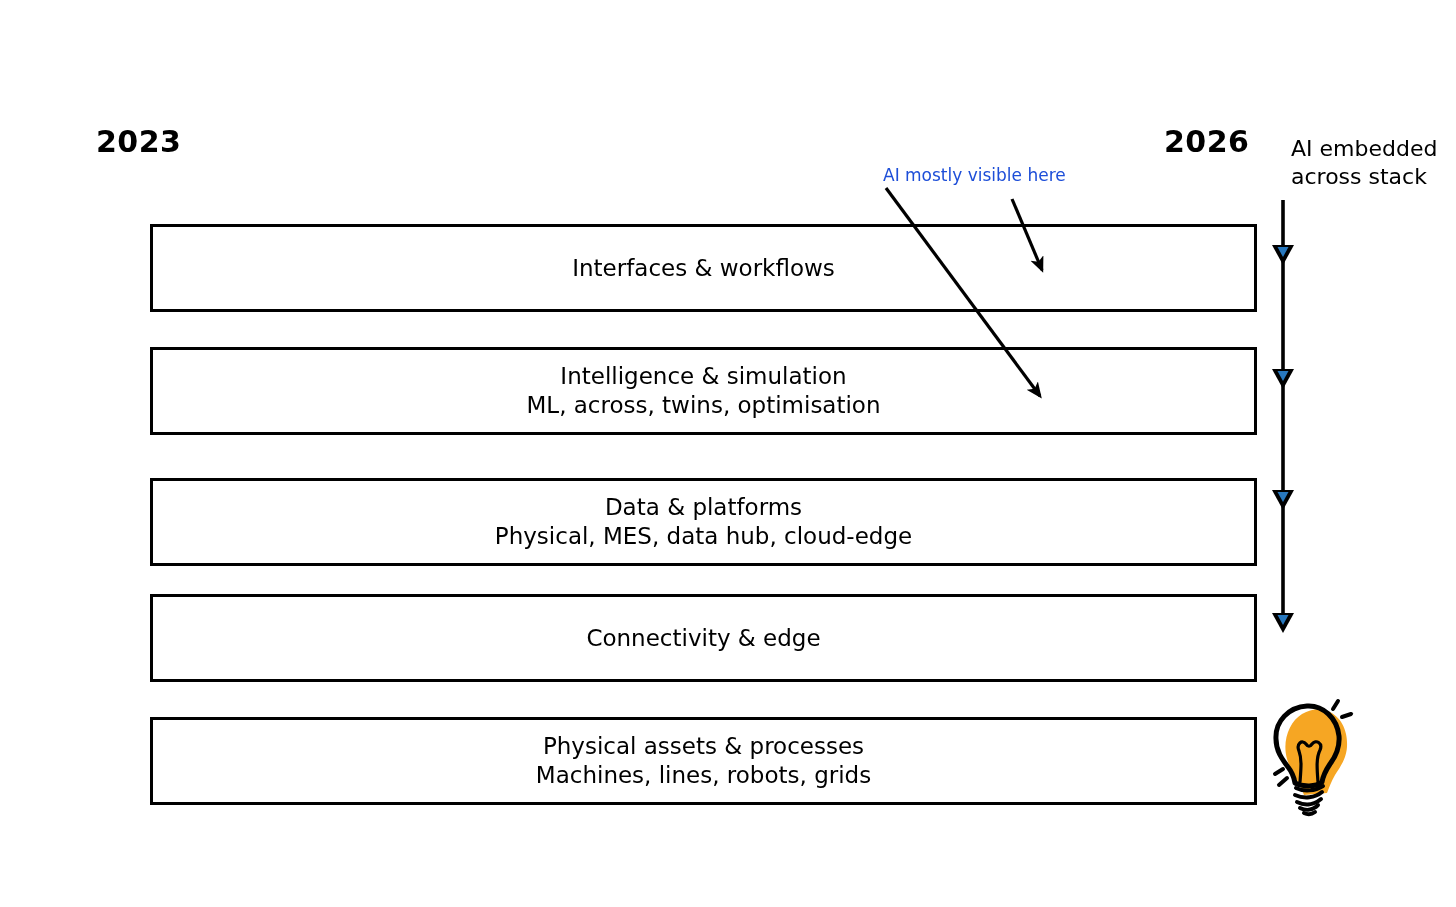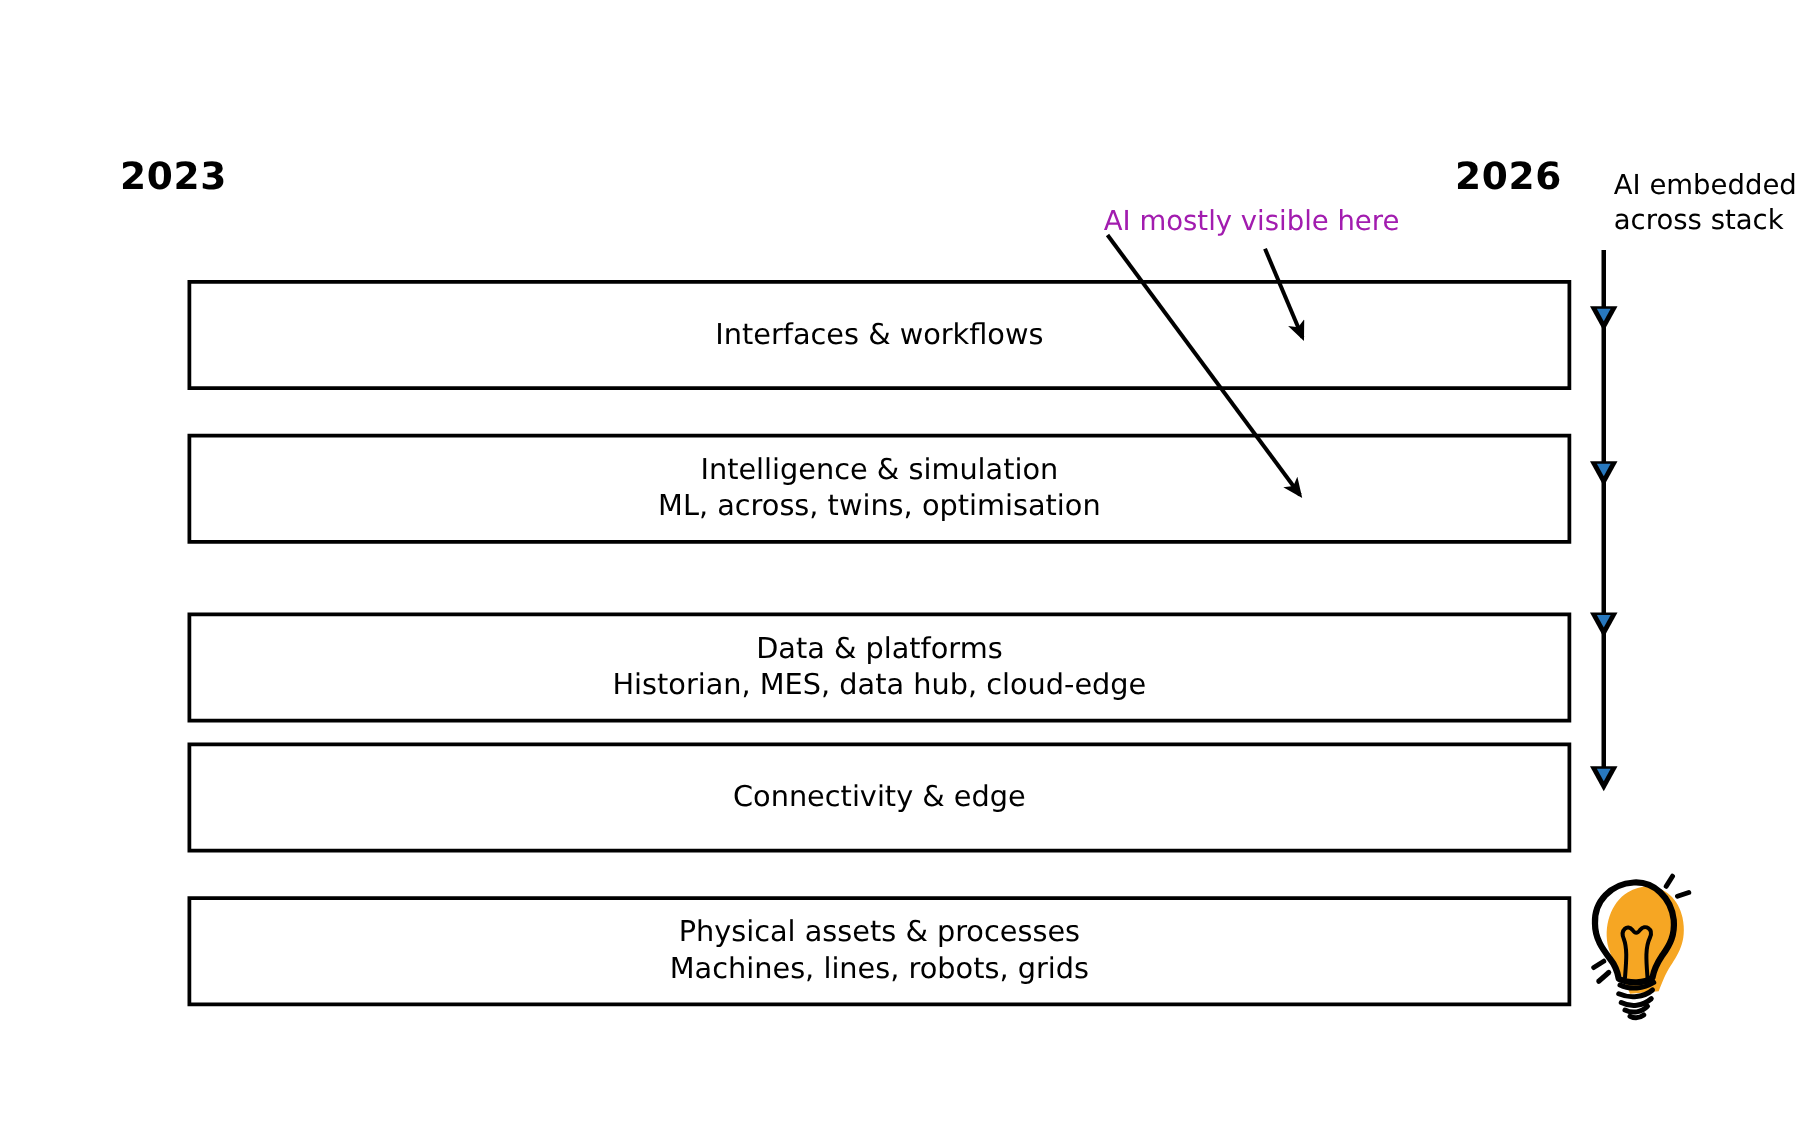--- a/index.html
+++ b/index.html
@@ -33,22 +33,22 @@
     top: 135px;
     width: 170px;
     font-size: 22px;
     line-height: 1.26;
     color: #000;
   }
   .ai-visible-label {
     position: absolute;
     left: 883px;
     top: 165px;
-    font-size: 22px;
-    color: #a21caf;
+    font-size: 17px;
+    color: #1d4ed8;
     white-space: nowrap;
   }
 
   .layer-box {
     position: absolute;
     left: 150px;
     width: 1107px;
     height: 88px;
     box-sizing: border-box;
     border: 3px solid #000;
@@ -61,21 +61,21 @@
   }
   .layer-box .title,
   .layer-box .subtitle {
     font-size: 23px;
     line-height: 29px;
     color: #000;
     white-space: nowrap;
   }
   .box-1 { top: 224px; }
   .box-2 { top: 347px; }
-  .box-3 { top: 490px; }
+  .box-3 { top: 478px; }
   .box-4 { top: 594px; gap: 36px; }
   .box-5 { top: 717px; }
 
   .arrow-overlay {
     position: absolute;
     left: 0; top: 0;
     width: 1456px;
     height: 907px;
     pointer-events: none;
   }
@@ -101,21 +101,21 @@
 
   <div class="layer-box box-1">
     <span class="title">Interfaces &amp; workflows</span>
   </div>
   <div class="layer-box box-2">
     <span class="title">Intelligence &amp; simulation</span>
     <span class="subtitle">ML, across, twins, optimisation</span>
   </div>
   <div class="layer-box box-3">
     <span class="title">Data &amp; platforms</span>
-    <span class="subtitle">Historian, MES, data hub, cloud-edge</span>
+    <span class="subtitle">Physical, MES, data hub, cloud-edge</span>
   </div>
   <div class="layer-box box-4">
     <span class="title">Connectivity &amp; edge</span>
   </div>
   <div class="layer-box box-5">
     <span class="title">Physical assets &amp; processes</span>
     <span class="subtitle">Machines, lines, robots, grids</span>
   </div>
 
   <svg class="arrow-overlay" viewBox="0 0 1456 907" xmlns="http://www.w3.org/2000/svg">

